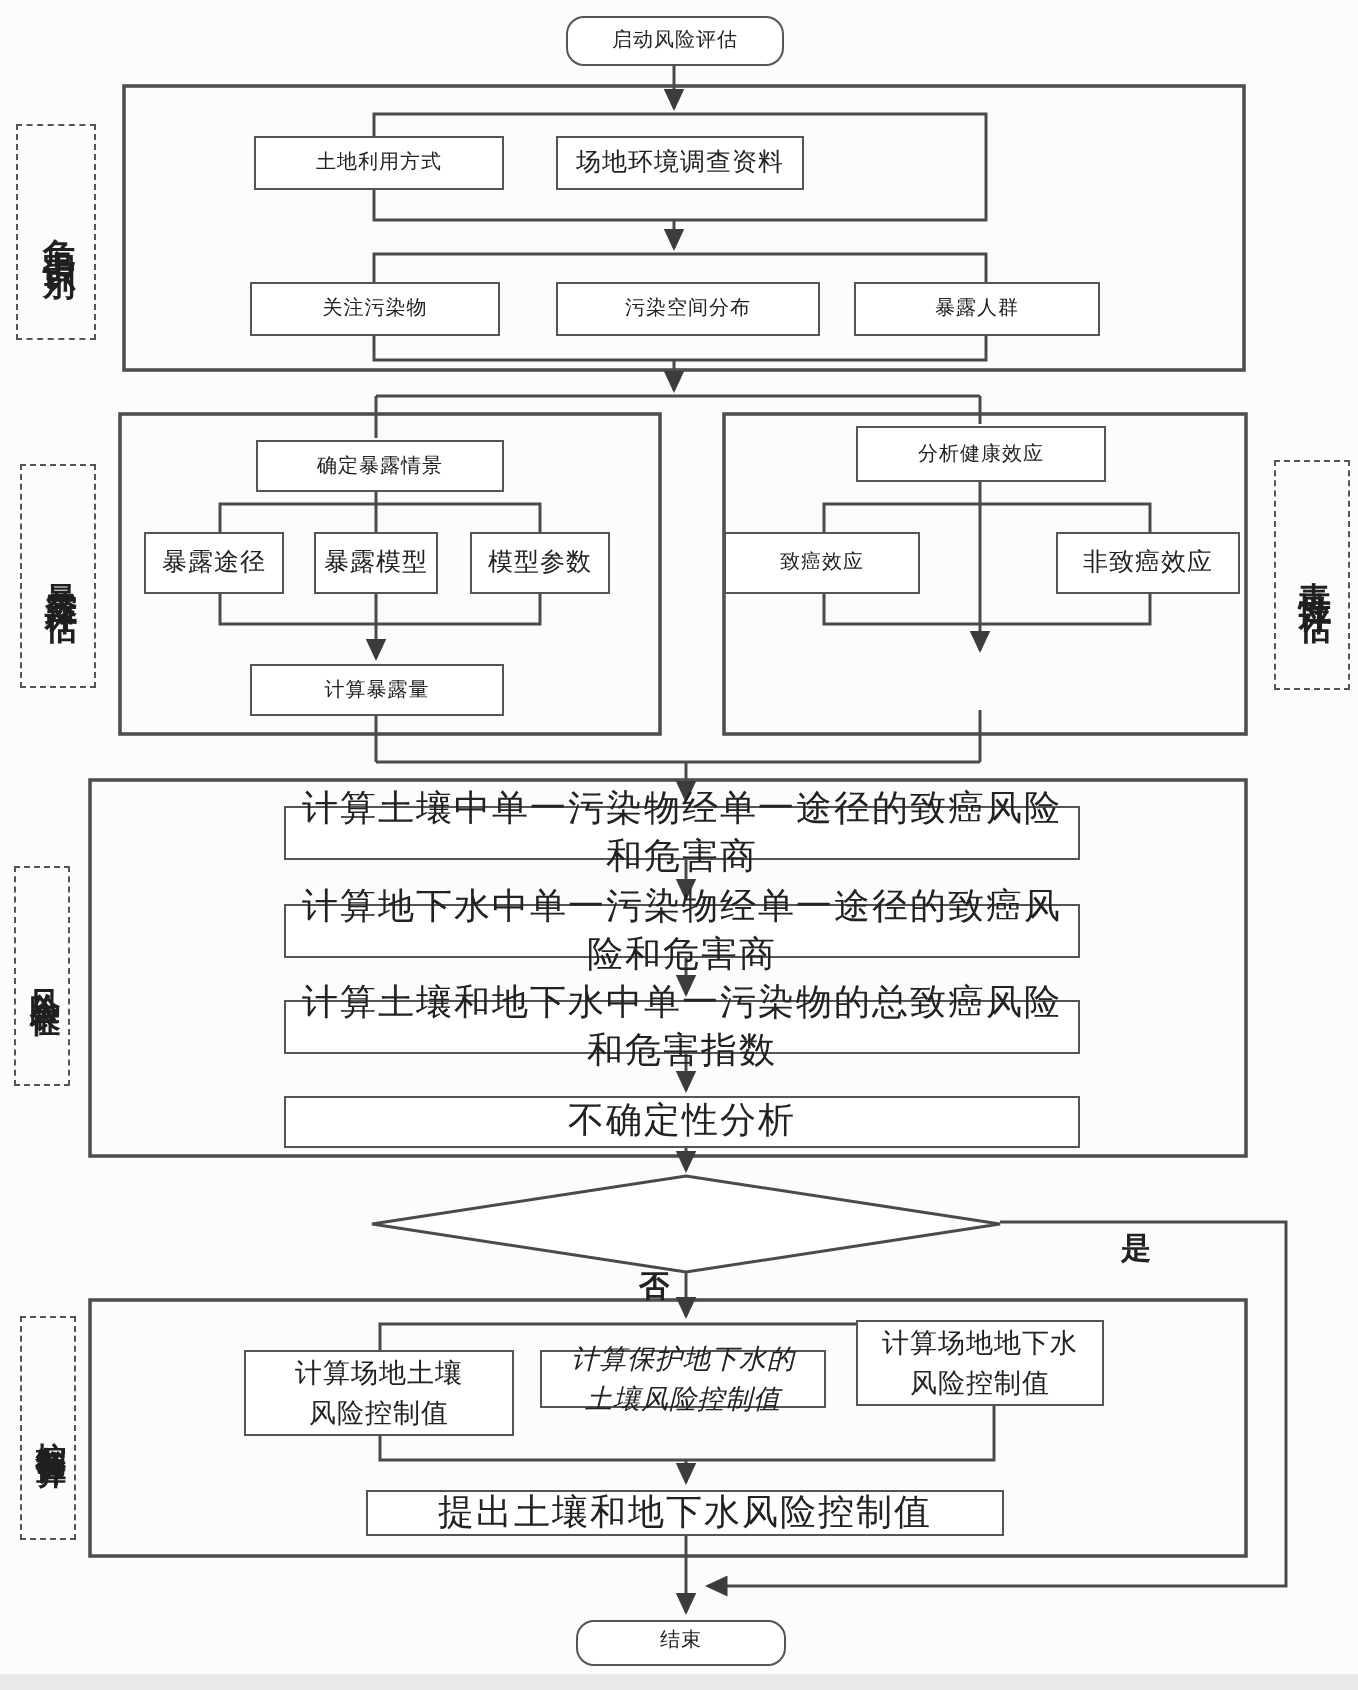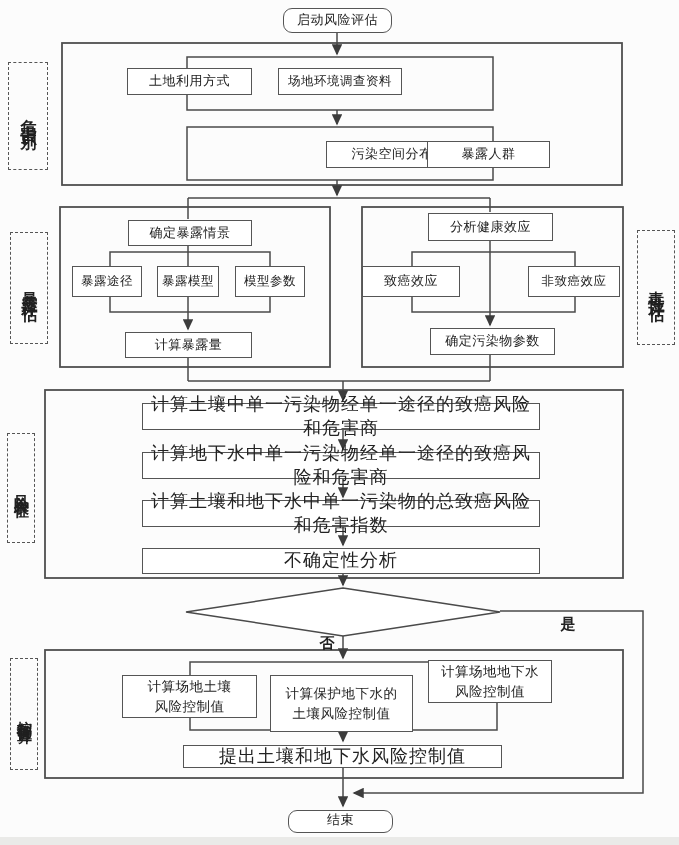--- a/index.html
+++ b/index.html
@@ -2,21 +2,21 @@
 <html><head>
 <meta charset="utf-8">
 <style>
   html,body{margin:0;padding:0;background:#f4f4f2;}
   .stage{position:relative;width:679px;height:845px;background:#fcfcfc;overflow:hidden;
          font-family:"Liberation Serif","DejaVu Serif",serif;color:#222;}
   .blurwrap{position:absolute;inset:0;filter:blur(0.3px);}
   svg.wires{position:absolute;left:0;top:0;}
   .node{position:absolute;background:#fff;border:1.6px solid #555;box-sizing:border-box;
         display:flex;align-items:center;justify-content:center;text-align:center;
-        font-size:13px;line-height:1.3;letter-spacing:0.5px;}
+        font-size:10px;line-height:1.3;letter-spacing:0.5px;}
   .node.round{border-radius:9px;}
   .node.wide{font-size:18px;letter-spacing:1px;}
   .node.two{white-space:pre-line;font-size:13.5px;line-height:1.45;}
   .vlabel{position:absolute;border:1.6px dashed #555;box-sizing:border-box;background:#fcfcfc;
           display:flex;align-items:center;justify-content:center;
           writing-mode:vertical-rl;text-orientation:upright;
           font-size:16px;font-weight:bold;letter-spacing:5px;color:#1f1f1f;}
   .vlabel.narrow{font-size:15px;letter-spacing:3px;}
   .floating{position:absolute;background:transparent;border:none;display:flex;
             align-items:center;justify-content:center;text-align:center;}
@@ -81,49 +81,49 @@
 
       <path d="M500,611 H643 V793 H354" marker-end="url(#ah)"></path>
     </g>
   </svg>
 
   <div class="node round" style="left:283px;top:8px;width:109px;height:25px;">启动风险评估</div>
 
   <div class="vlabel" style="left:8px;top:62px;width:40px;height:108px;">危害识别</div>
   <div class="node" style="left:127px;top:68px;width:125px;height:27px;">土地利用方式</div>
   <div class="node" style="left:278px;top:68px;width:124px;height:27px;font-size:12.5px;">场地环境调查资料</div>
-  <div class="node" style="left:278px;top:141px;width:132px;height:27px;margin-left:48px;">污染空间分布</div>
+  <div class="node" style="left:125px;top:141px;width:125px;height:27px;">关注污染物</div>
+  <div class="node" style="left:278px;top:141px;width:132px;height:27px;">污染空间分布</div>
   <div class="node" style="left:427px;top:141px;width:123px;height:27px;">暴露人群</div>
 
   <div class="vlabel" style="left:10px;top:232px;width:38px;height:112px;">暴露评估</div>
   <div class="node" style="left:128px;top:220px;width:124px;height:26px;">确定暴露情景</div>
   <div class="node" style="left:72px;top:266px;width:70px;height:31px;font-size:12.5px;">暴露途径</div>
   <div class="node" style="left:157px;top:266px;width:62px;height:31px;font-size:12.5px;">暴露模型</div>
   <div class="node" style="left:235px;top:266px;width:70px;height:31px;font-size:12.5px;text-align:center;">模型参数</div>
   <div class="node" style="left:125px;top:332px;width:127px;height:26px;">计算暴露量</div>
 
   <div class="vlabel" style="left:637px;top:230px;width:38px;height:115px;">毒性评估</div>
   <div class="node" style="left:428px;top:213px;width:125px;height:28px;">分析健康效应</div>
   <div class="node" style="left:362px;top:266px;width:98px;height:31px;">致癌效应</div>
   <div class="node" style="left:528px;top:266px;width:92px;height:31px;font-size:12.5px;">非致癌效应</div>
-  <div class="node" style="left:430px;top:328px;width:125px;height:27px;">确定污染物参数</div>
 
   <div class="vlabel narrow" style="left:7px;top:433px;width:28px;height:110px;">风险表征</div>
   <div class="node wide" style="left:142px;top:403px;width:398px;height:27px;">计算土壤中单一污染物经单一途径的致癌风险和危害商</div>
   <div class="node wide" style="left:142px;top:452px;width:398px;height:27px;">计算地下水中单一污染物经单一途径的致癌风险和危害商</div>
   <div class="node wide" style="left:142px;top:500px;width:398px;height:27px;">计算土壤和地下水中单一污染物的总致癌风险和危害指数</div>
   <div class="node wide" style="left:142px;top:548px;width:398px;height:26px;">不确定性分析</div>
 
   <div class="floating yesno" style="left:556px;top:614px;width:24px;height:20px;">是</div>
   <div class="floating yesno" style="left:316px;top:633px;width:22px;height:20px;">否</div>
 
   <div class="vlabel narrow" style="left:10px;top:658px;width:28px;height:112px;letter-spacing:2px;">控制值计算</div>
   <div class="node two" style="left:122px;top:675px;width:135px;height:43px;">计算场地土壤
 风险控制值</div>
-  <div class="node two" style="left:270px;top:675px;width:143px;height:57px;">计算保护地下水的
+  <div class="node two" style="left:270px;top:675px;width:143px;height:29px;font-style:italic;">计算保护地下水的
 土壤风险控制值</div>
   <div class="node two" style="left:428px;top:660px;width:124px;height:43px;">计算场地地下水
 风险控制值</div>
   <div class="node wide" style="left:183px;top:745px;width:319px;height:23px;">提出土壤和地下水风险控制值</div>
 
   <div class="node round" style="left:288px;top:810px;width:105px;height:23px;font-family:Liberation Mono, monospace;">结束</div>
 
  </div>
 
  <div class="strip" style="top:837px;height:8px;"></div>

